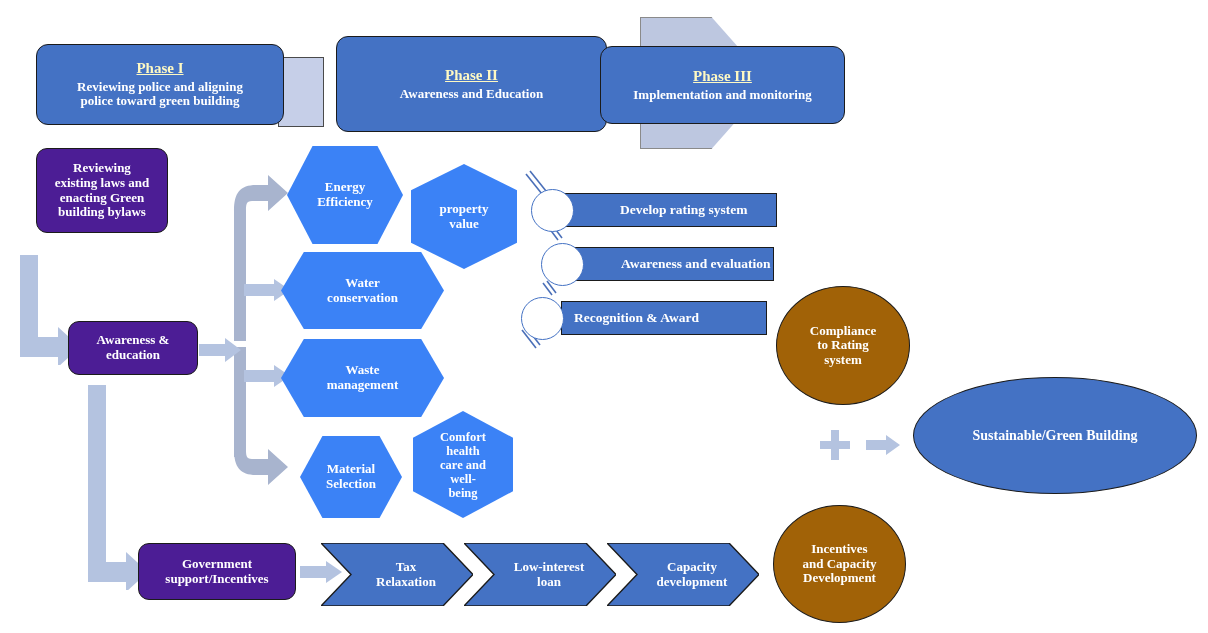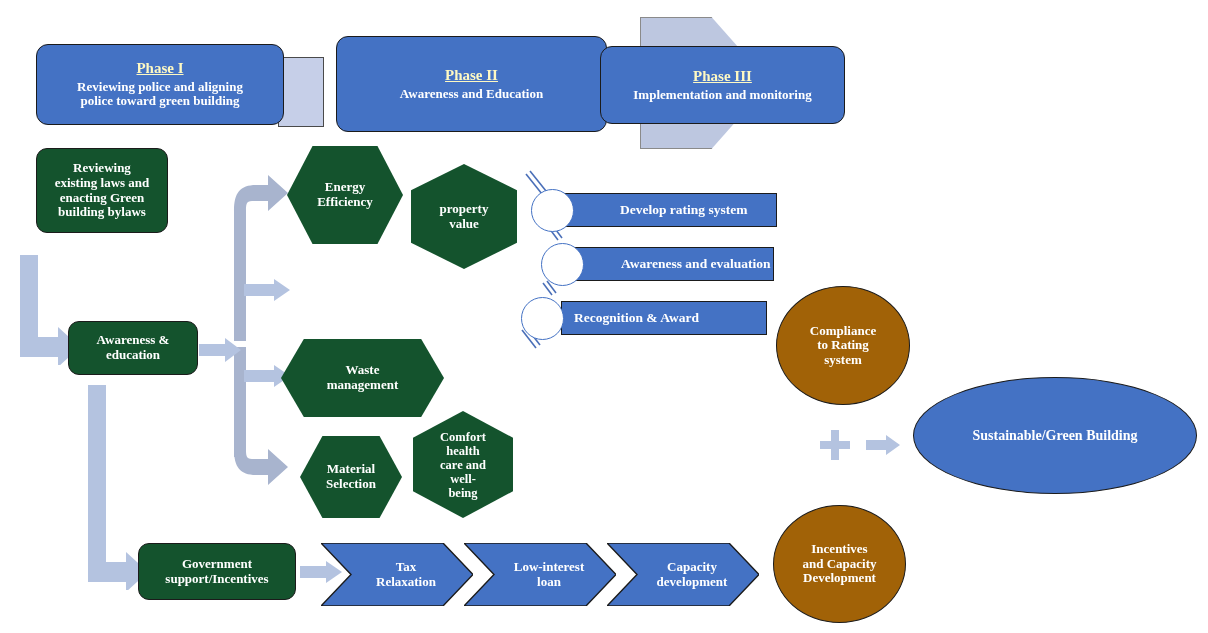--- a/index.html
+++ b/index.html
@@ -26,38 +26,38 @@
     z-index:6;
   }
   .phasebox .ph-title{
     font-size:15px;font-weight:bold;text-decoration:underline;
     margin-bottom:3px;color:#fef9c3;
   }
   .phasebox .ph-sub{font-size:13px;font-weight:bold;color:#fff;}
 
   
   .roundbox{
-    background:#14532d;border:1.6px solid #1b1b1b;border-radius:11px;
+    background:#4c1d95;border:1.6px solid #1b1b1b;border-radius:11px;
     z-index:6;font-size:13px;
   }
 
   
   .connector{
     background:#C6CFE8;border:1.3px solid #4a4a4a;z-index:3;
   }
 
   
   .bigchev{
     background:#BDC7E0;border:1px solid #8a8a8a;z-index:2;
     clip-path:polygon(0% 0%, 55% 0%, 100% 50%, 55% 100%, 0% 100%);
   }
 
   
   .hex{
-    background:#14532d;z-index:6;font-size:13px;
+    background:#3b82f6;z-index:6;font-size:13px;
     clip-path:polygon(22% 0%, 78% 0%, 100% 50%, 78% 100%, 22% 100%, 0% 50%);
   }
   .hex.wide{clip-path:polygon(14% 0%, 86% 0%, 100% 50%, 86% 100%, 14% 100%, 0% 50%);}
   .hex.tall{clip-path:polygon(50% 0%, 100% 25%, 100% 75%, 50% 100%, 0% 75%, 0% 25%);}
 
   
   .circ{
     background:#a16207;border:1.5px solid #1b1b1b;border-radius:50%;
     z-index:6;font-size:13px;
   }
@@ -176,20 +176,24 @@
   <div class="abs hex txt" style="left:287px;top:146px;width:116px;height:98px;">
     <span>Energy
 Efficiency</span>
   </div>
 
   <div class="abs hex tall txt" style="left:411px;top:164px;width:106px;height:105px;">
     <span>property
 value</span>
   </div>
 
+  <div class="abs hex wide txt" style="left:281px;top:252px;width:163px;height:77px;">
+    <span>Water
+conservation</span>
+  </div>
 
   <div class="abs hex wide txt" style="left:281px;top:339px;width:163px;height:78px;">
     <span>Waste
 management</span>
   </div>
 
   <div class="abs hex txt" style="left:300px;top:436px;width:102px;height:82px;">
     <span>Material
 Selection</span>
   </div>

